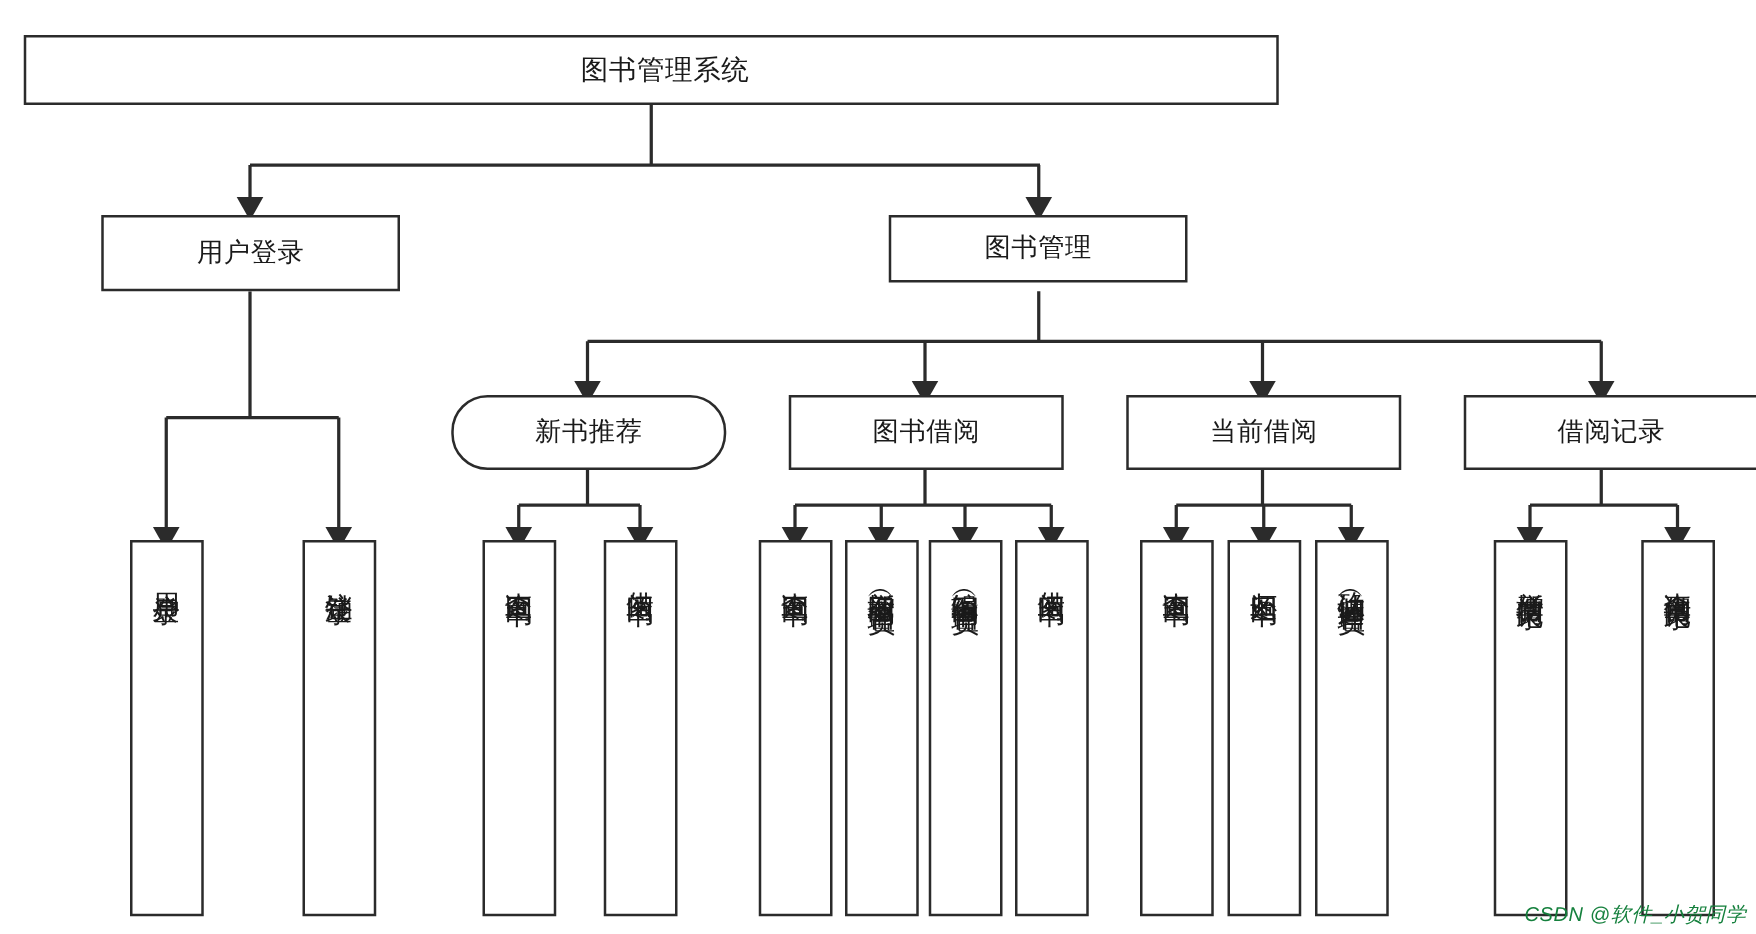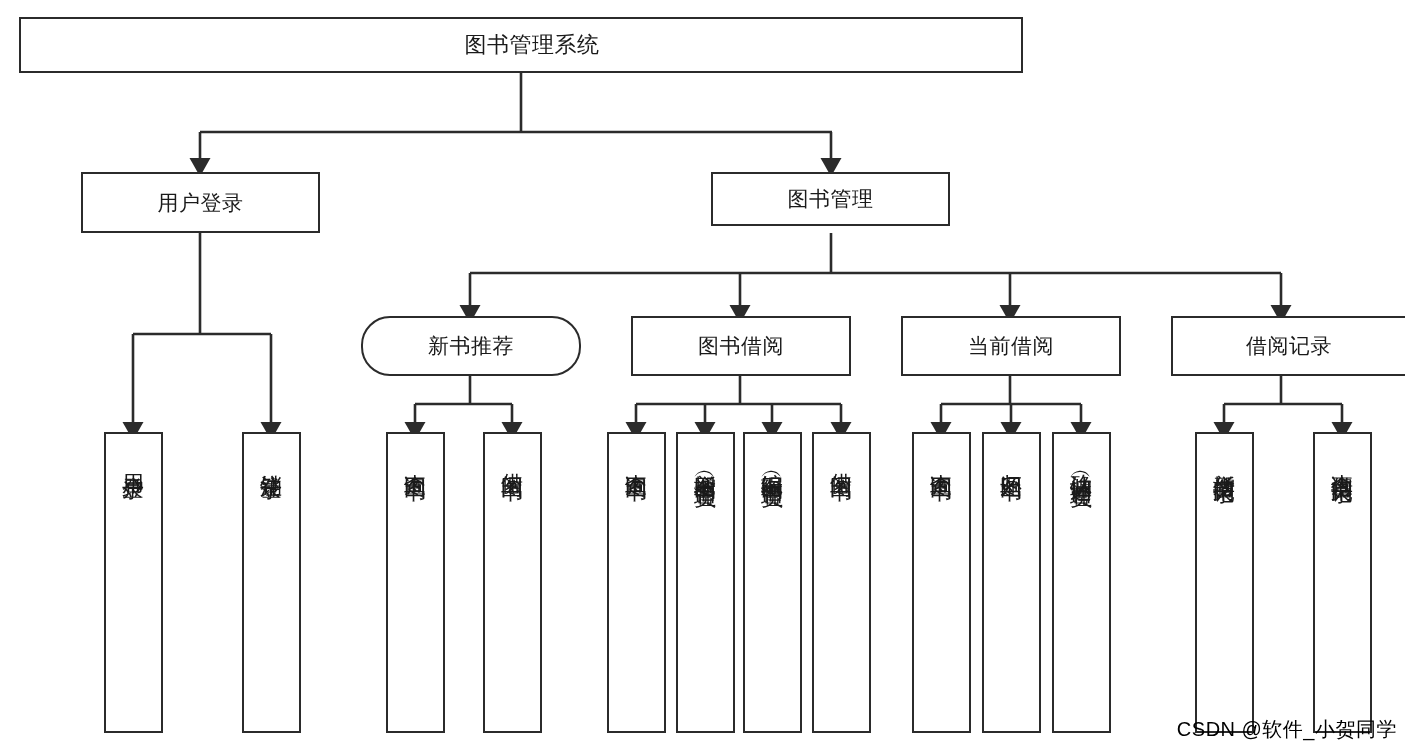--- a/index.html
+++ b/index.html
@@ -54,25 +54,26 @@
     font-size:22px;
     line-height:1.05;
     letter-spacing:2px;
     white-space:normal;
     max-height:270px;
   }
   .watermark{
     position:absolute;
     right:8px;
     bottom:4px;
-    font-size:20px;
-    color:#000000;
+    font-size:16px;
+    color:#15803d;
     letter-spacing:0.5px;
     white-space:nowrap;
     z-index:5;
+    font-style:italic;
   }
 </style>
 </head>
 <body>
 
 <div id="canvas">
 
   <svg id="wires" viewBox="0 0 1405 747">
     <defs>
       <marker id="arrow" markerWidth="9" markerHeight="9" refX="3.2" refY="4.5" orient="auto" markerUnits="strokeWidth">
@@ -119,21 +120,21 @@
       <path d="M1011,404 L1011,430" marker-end="url(#arrow)"></path>
       <path d="M1081,404 L1081,430" marker-end="url(#arrow)"></path>
 
       <path d="M1281,376 L1281,404"></path>
       <path d="M1224,404 L1342,404"></path>
       <path d="M1224,404 L1224,430" marker-end="url(#arrow)"></path>
       <path d="M1342,404 L1342,430" marker-end="url(#arrow)"></path>
     </g>
   </svg>
 
-  <div class="node h root" style="left:19px; top:17px; width:1004px; height:56px;padding-left:22px;">
+  <div class="node h root" style="left:19px; top:28px; width:1004px; height:56px;padding-left:22px;">
     <span class="lbl">图书管理系统</span>
   </div>
 
   <div class="node h" style="left:81px; top:172px; width:239px; height:61px;">
     <span class="lbl">用户登录</span>
   </div>
   <div class="node h" style="left:711px; top:172px; width:239px; height:54px;">
     <span class="lbl">图书管理</span>
   </div>
 

